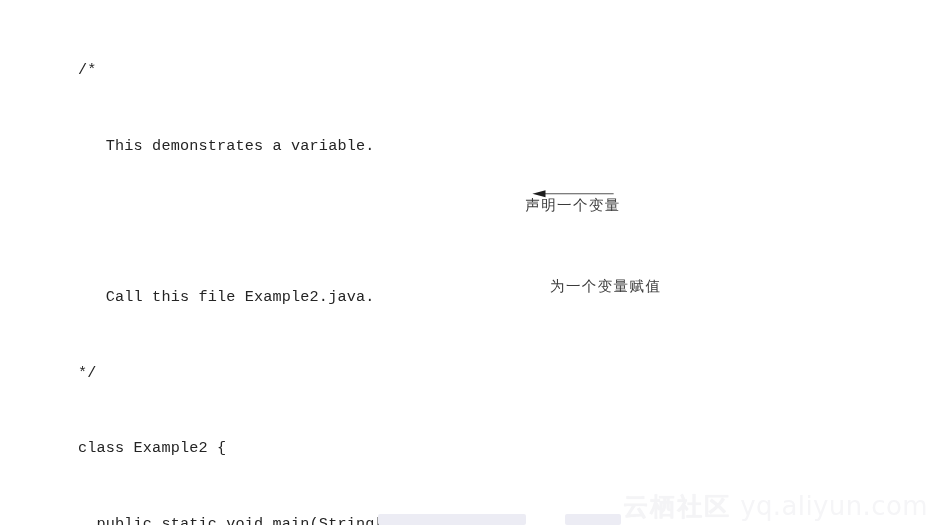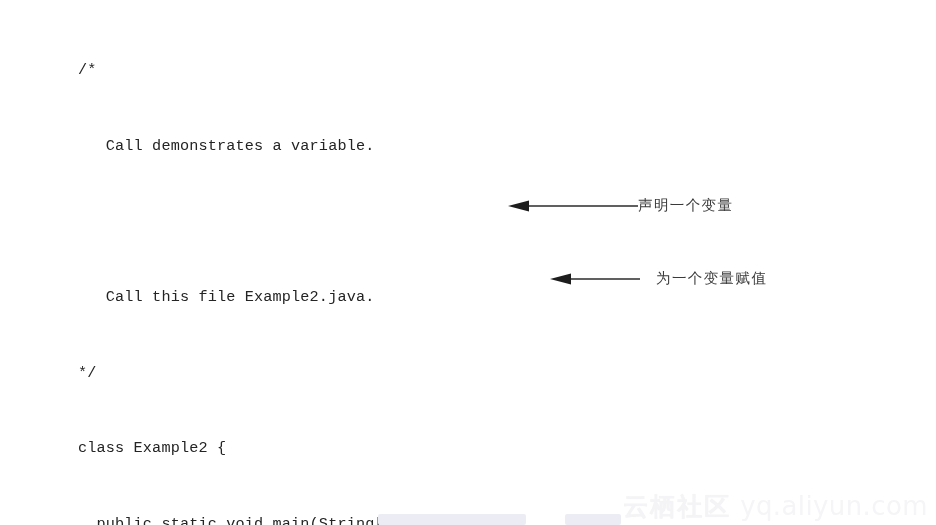--- a/index.html
+++ b/index.html
@@ -40,21 +40,22 @@
   }
   .code-line.blank {
     height: 25.2px;
   }
 
   
   .annotation {
     position: absolute;
     height: 22px;
     display: flex;
-    align-items: flex-end;
+    align-items: center;
+    flex-direction: column;
   }
   .ann-arrow {
     position: relative;
     height: 12px;
     display: block;
   }
   .ann-label {
     font-family: "DejaVu Sans", "Liberation Sans", sans-serif;
     font-size: 14.5px;
     color: #3a3a3a;
@@ -122,21 +123,21 @@
     height: 11px;
   }
 </style>
 </head>
 <body>
 
 <div id="page">
 
   <div class="code-block">
     <div class="code-line">/*</div>
-    <div class="code-line">   Call demonstrates a variable.</div>
+    <div class="code-line">   This demonstrates a variable.</div>
     <div class="code-line blank"></div>
     <div class="code-line">   Call this file Example2.java.</div>
     <div class="code-line">*/</div>
     <div class="code-line">class Example2 {</div>
     <div class="code-line">  public static void main(String[] args) {</div>
     
     
     
     
     

